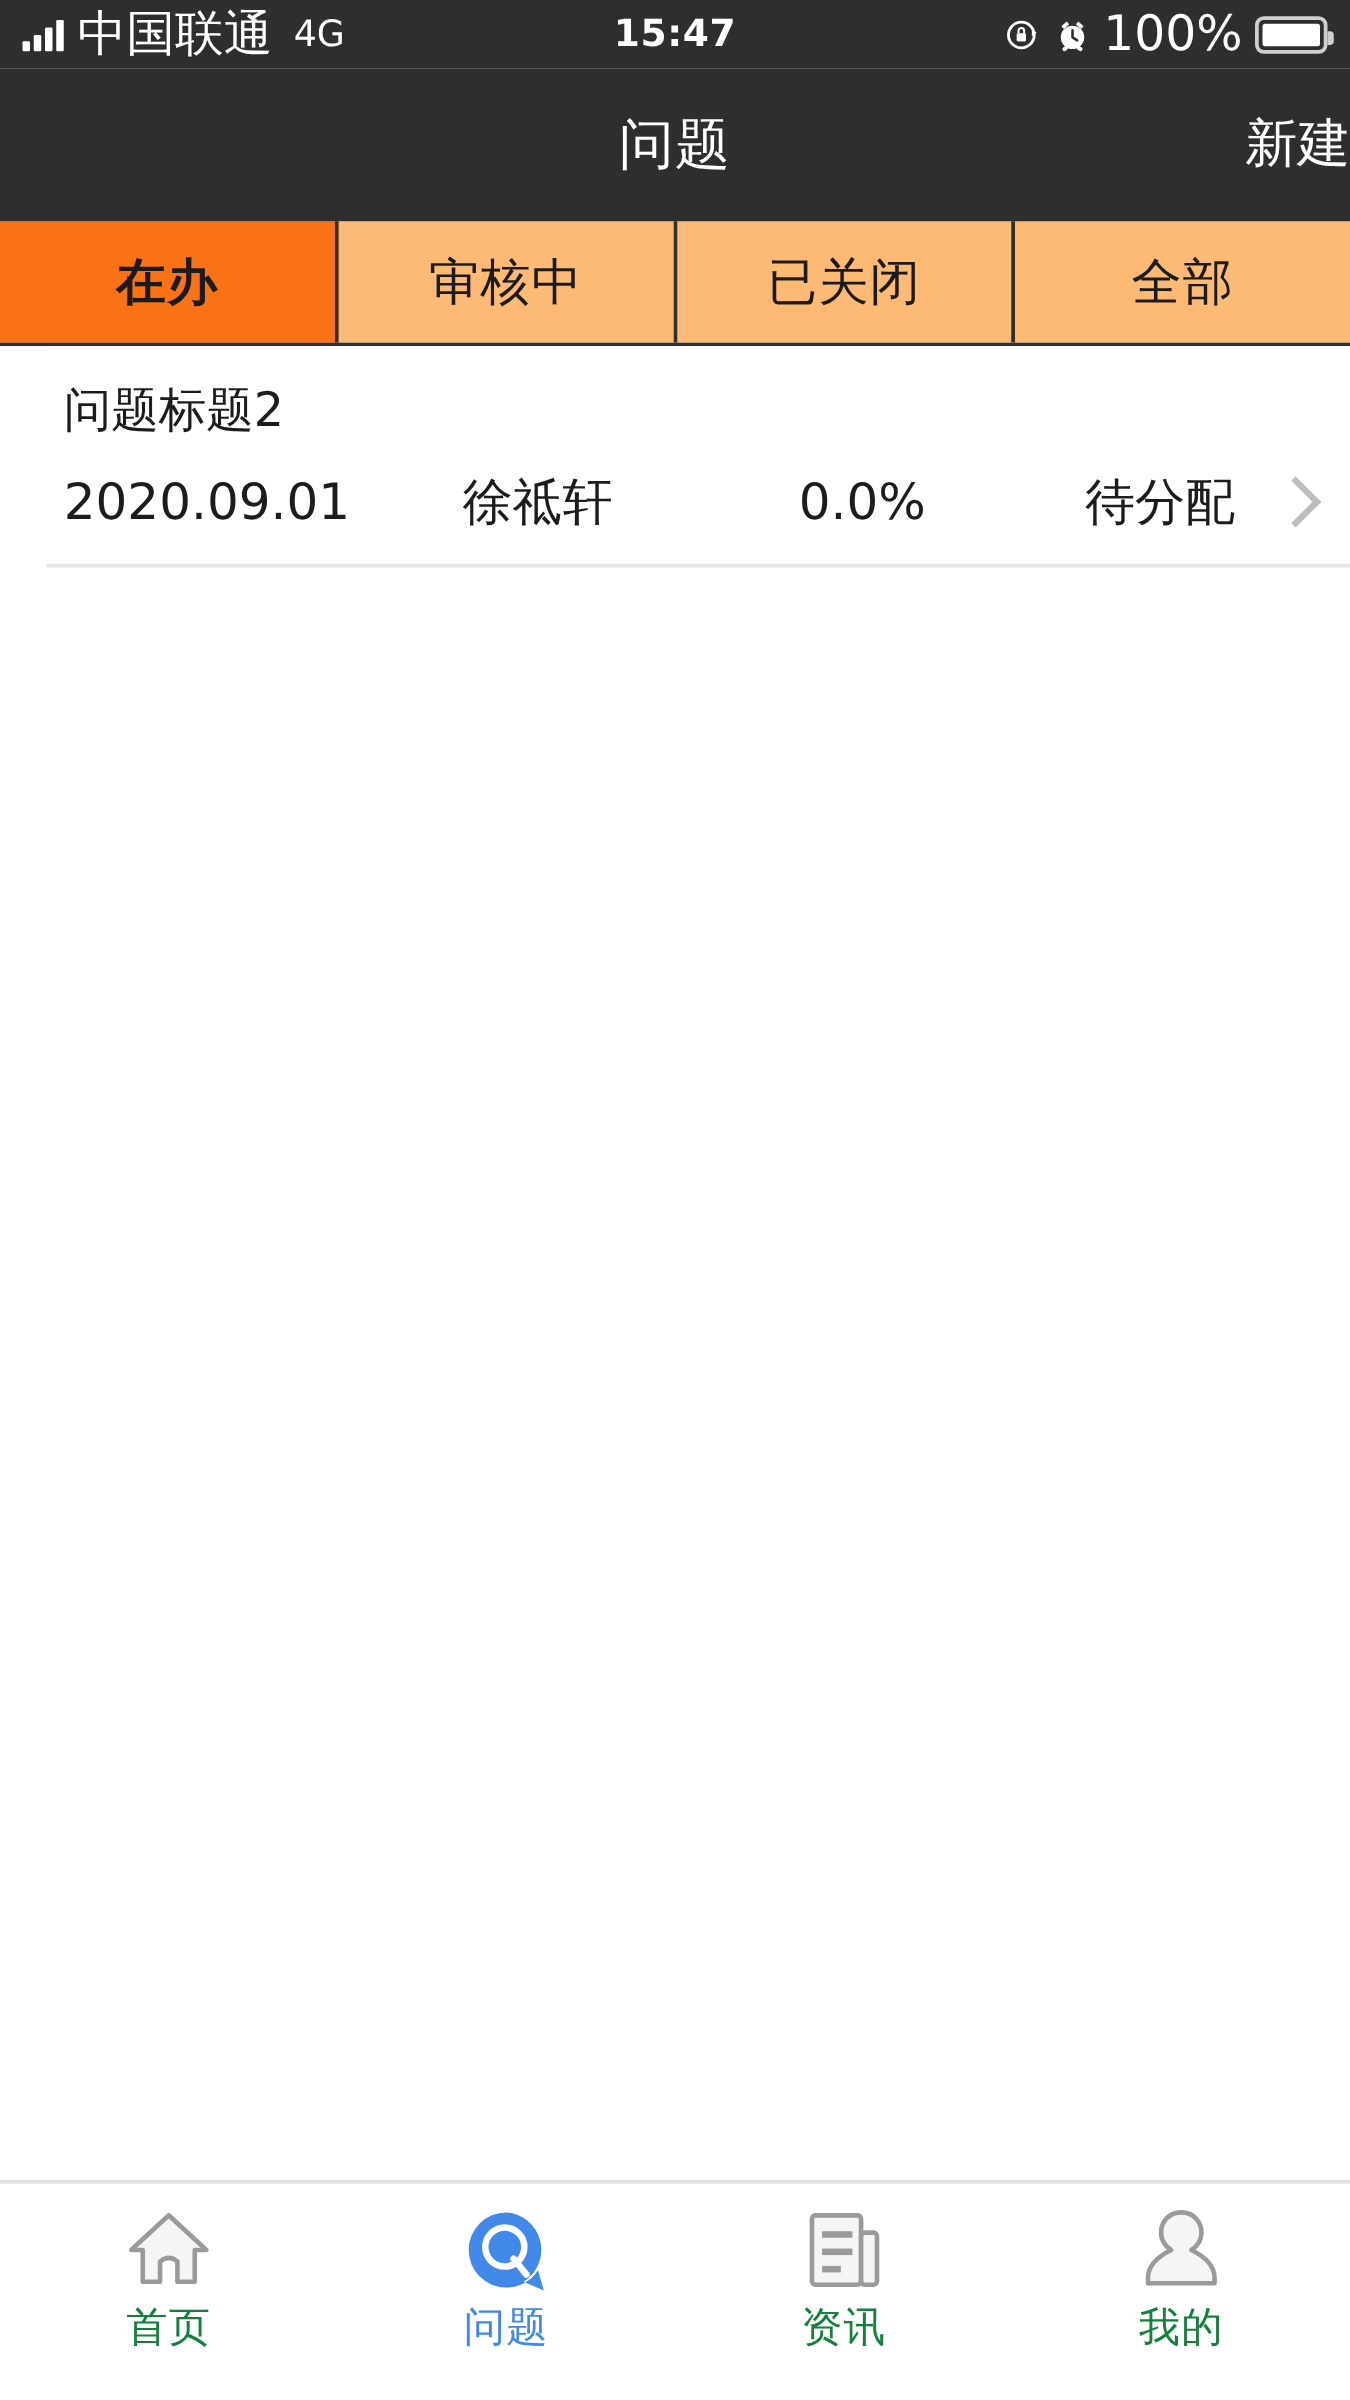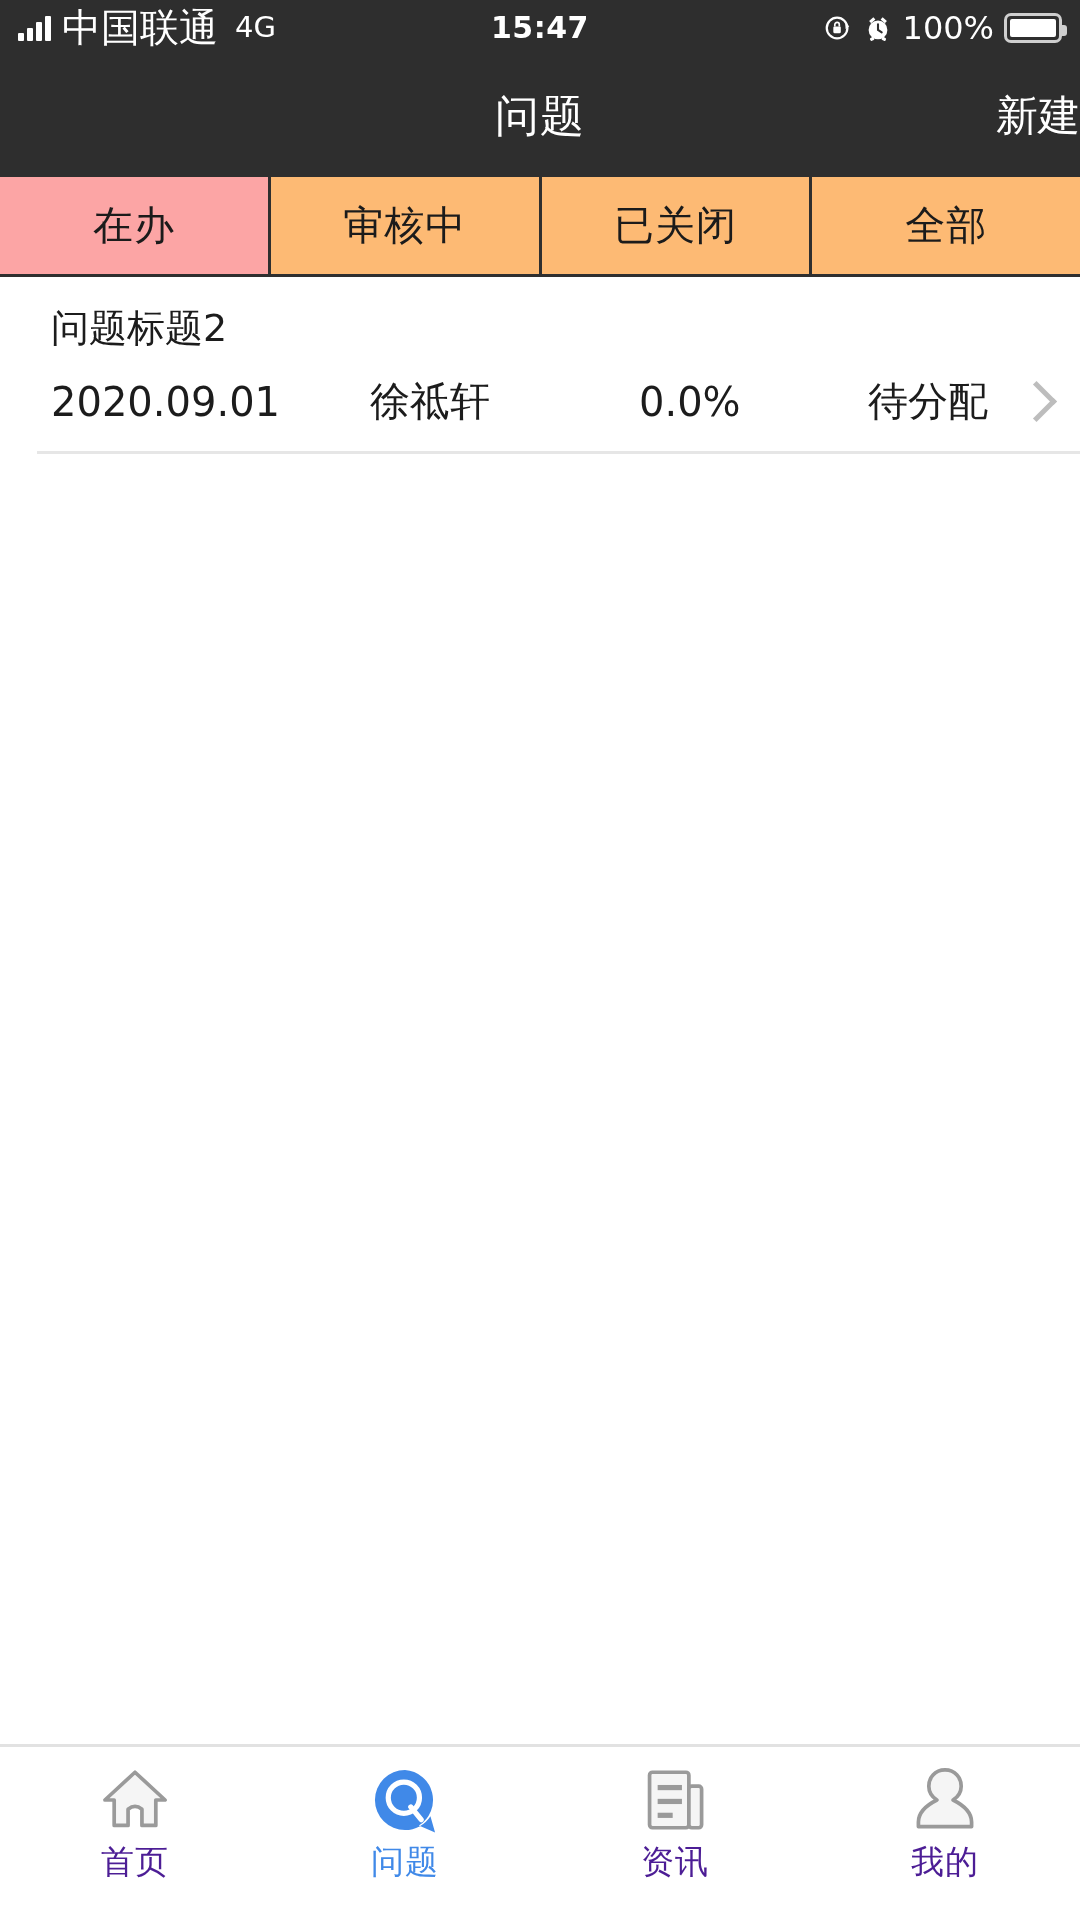--- a/index.html
+++ b/index.html
@@ -42,21 +42,21 @@
     font-size:30px; font-weight:bold;
     letter-spacing:0.5px;
     pointer-events:none;
   }
   .sb-right {
     margin-left:auto;
     display:flex; align-items:center; gap:10px;
   }
   .icon-rotlock { width:30px; height:30px; }
   .icon-alarm { width:30px; height:30px; }
-  .batt-pct { font-size:32px; line-height:1; }
+  .batt-pct { font-size:39px; line-height:1; }
   .batt {
     width:58px; height:30px;
     border:3px solid #cfcfcf; border-radius:7px;
     position:relative; display:flex; align-items:center;
     padding:3px;
   }
   .batt::after {
     content:""; position:absolute; right:-8px; top:9px;
     width:5px; height:11px; background:#cfcfcf;
     border-radius:0 3px 3px 0;
@@ -99,21 +99,21 @@
   .tab {
     flex:1 1 0;
     display:flex; align-items:center; justify-content:center;
     font-size:40px;
     color:#1b1b1b;
     background:#fdba74;
     border-right:3px solid #2f2f2f;
     letter-spacing:1px;
   }
   .tab:last-child { border-right:none; }
-  .tab.active { background:#fca5a5; }
+  .tab.active { background:#f97316;font-weight:bold; }
 
   
   .list {
     flex:1 1 auto;
     background:#ffffff;
     overflow:hidden;
   }
   .list-item {
     background:#ffffff;
     padding:26px 0 22px 0;
@@ -163,21 +163,21 @@
   }
   .tabbar-item {
     flex:1 1 0;
     display:flex; flex-direction:column;
     align-items:center; justify-content:flex-start;
     gap:8px;
   }
   .tb-icon { width:74px; height:74px; display:block; }
   .tb-label {
     font-size:33px;
-    color:#4c1d95;
+    color:#15803d;
     line-height:1;
     letter-spacing:1px;
   }
   .tabbar-item.active .tb-label { color:#4089e8; }
 </style>
 </head>
 <body>
 
 <div id="screen">
 

